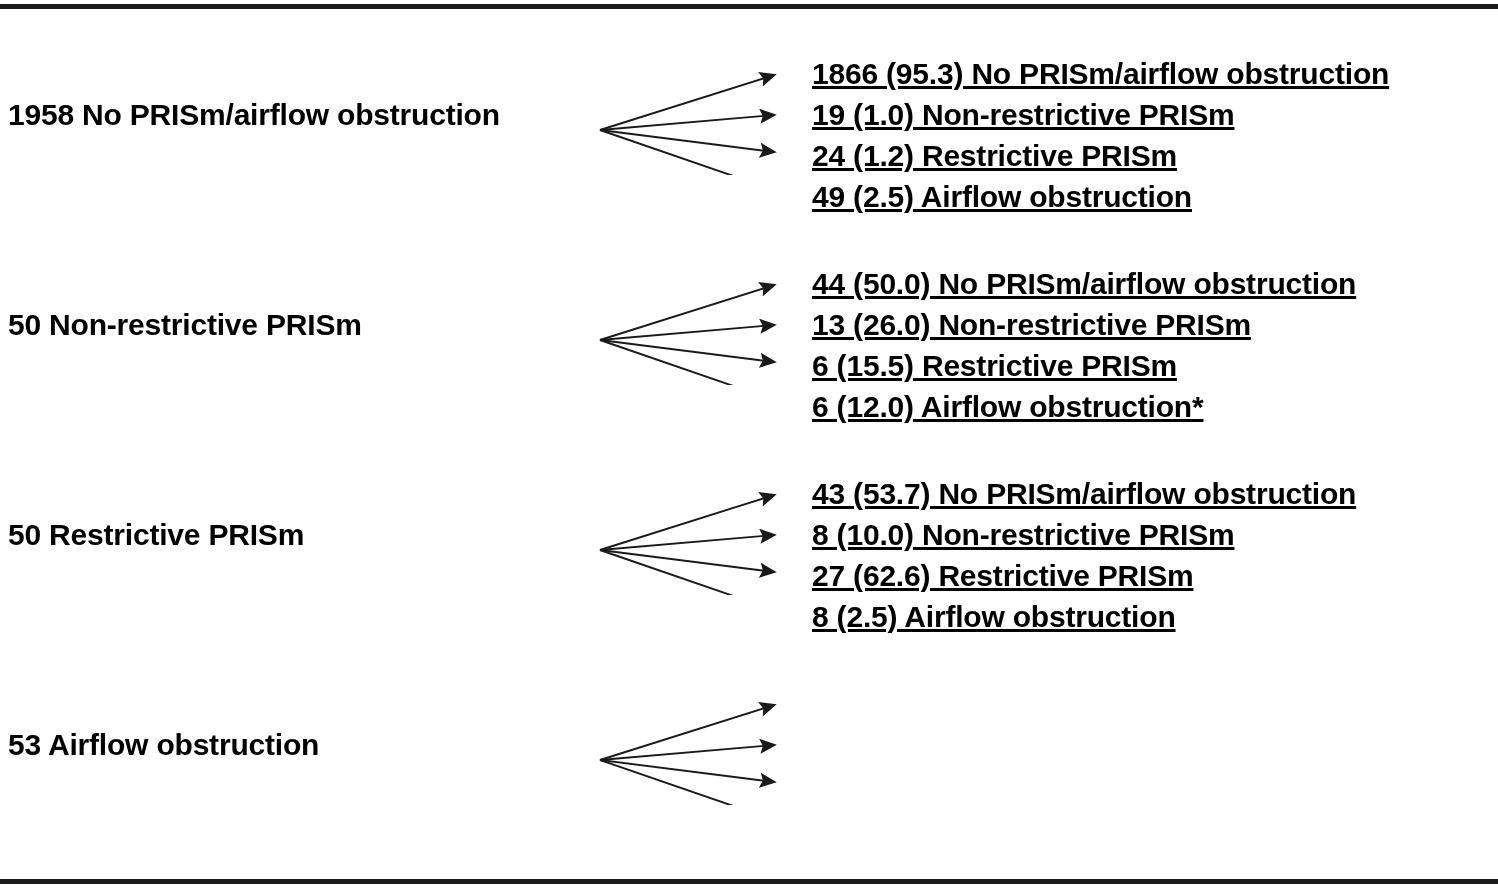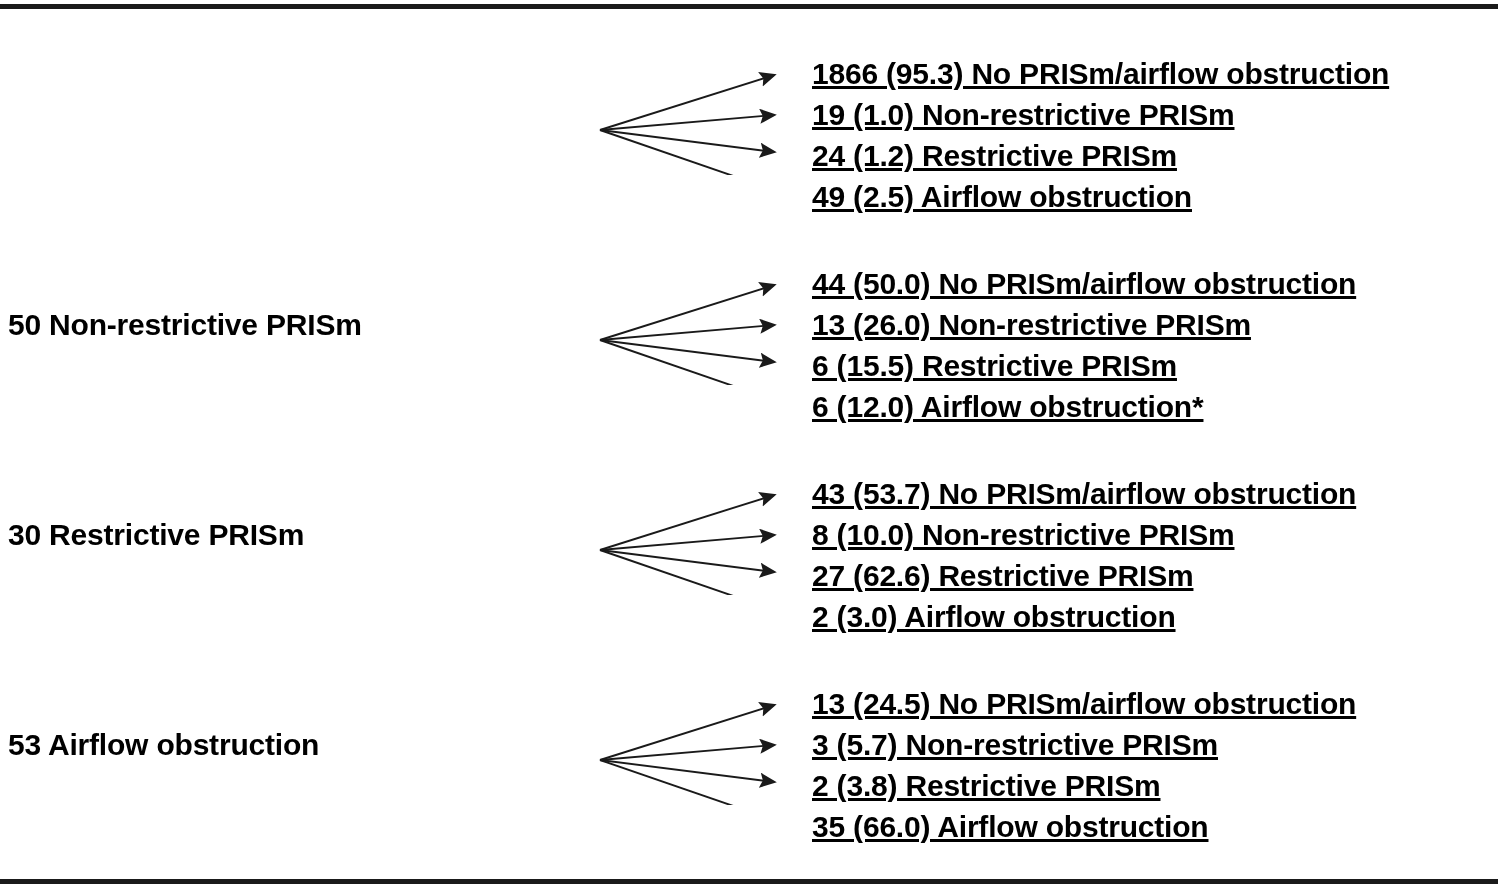--- a/index.html
+++ b/index.html
@@ -87,20 +87,21 @@
   }
 </style>
 </head>
 <body>
 
 <div id="figure">
 
   <div class="rule rule-top"></div>
 
   <div class="group group-1">
+    <div class="source-label">1958 No PRISm/airflow obstruction</div>
     <div class="fan">
       <svg width="205" height="120" viewBox="0 0 205 120" xmlns="http://www.w3.org/2000/svg">
         <defs>
           <marker id="ah1" markerWidth="9" markerHeight="9" refX="7.5" refY="4" orient="auto" markerUnits="strokeWidth">
             <path d="M0,0 L9,4 L0,8 L1.6,4 z" fill="#1a1a1a"></path>
           </marker>
         </defs>
         <g stroke="#1a1a1a" stroke-width="1.9" fill="none" marker-end="url(#ah1)">
           <line x1="8" y1="75" x2="182" y2="20"></line>
           <line x1="8" y1="75" x2="182" y2="60"></line>
@@ -131,54 +132,48 @@
     </div>
     <div class="targets">
       <div class="target-row">44 (50.0) No PRISm/airflow obstruction</div>
       <div class="target-row">13 (26.0) Non-restrictive PRISm</div>
       <div class="target-row">6 (15.5) Restrictive PRISm</div>
       <div class="target-row">6 (12.0) Airflow obstruction*</div>
     </div>
   </div>
 
   <div class="group group-3">
-    <div class="source-label">30 Restrictive PRISm</div>
+    <div class="source-label">50 Restrictive PRISm</div>
     <div class="fan">
       <svg width="205" height="120" viewBox="0 0 205 120" xmlns="http://www.w3.org/2000/svg">
         <g stroke="#1a1a1a" stroke-width="1.9" fill="none" marker-end="url(#ah1)">
           <line x1="8" y1="75" x2="182" y2="20"></line>
           <line x1="8" y1="75" x2="182" y2="60"></line>
           <line x1="8" y1="75" x2="182" y2="97"></line>
           <line x1="8" y1="75" x2="182" y2="135"></line>
         </g>
       </svg>
     </div>
     <div class="targets">
       <div class="target-row">43 (53.7) No PRISm/airflow obstruction</div>
       <div class="target-row">8 (10.0) Non-restrictive PRISm</div>
       <div class="target-row">27 (62.6) Restrictive PRISm</div>
-      <div class="target-row">2 (3.0) Airflow obstruction</div>
+      <div class="target-row">8 (2.5) Airflow obstruction</div>
     </div>
   </div>
 
   <div class="group group-4">
     <div class="source-label">53 Airflow obstruction</div>
     <div class="fan">
       <svg width="205" height="120" viewBox="0 0 205 120" xmlns="http://www.w3.org/2000/svg">
         <g stroke="#1a1a1a" stroke-width="1.9" fill="none" marker-end="url(#ah1)">
           <line x1="8" y1="75" x2="182" y2="20"></line>
           <line x1="8" y1="75" x2="182" y2="60"></line>
           <line x1="8" y1="75" x2="182" y2="97"></line>
           <line x1="8" y1="75" x2="182" y2="135"></line>
         </g>
       </svg>
     </div>
-    <div class="targets">
-      <div class="target-row">13 (24.5) No PRISm/airflow obstruction</div>
-      <div class="target-row">3 (5.7) Non-restrictive PRISm</div>
-      <div class="target-row">2 (3.8) Restrictive PRISm</div>
-      <div class="target-row">35 (66.0) Airflow obstruction</div>
-    </div>
   </div>
 
   <div class="rule rule-bottom"></div>
 
 </div>
 
 </body></html>

